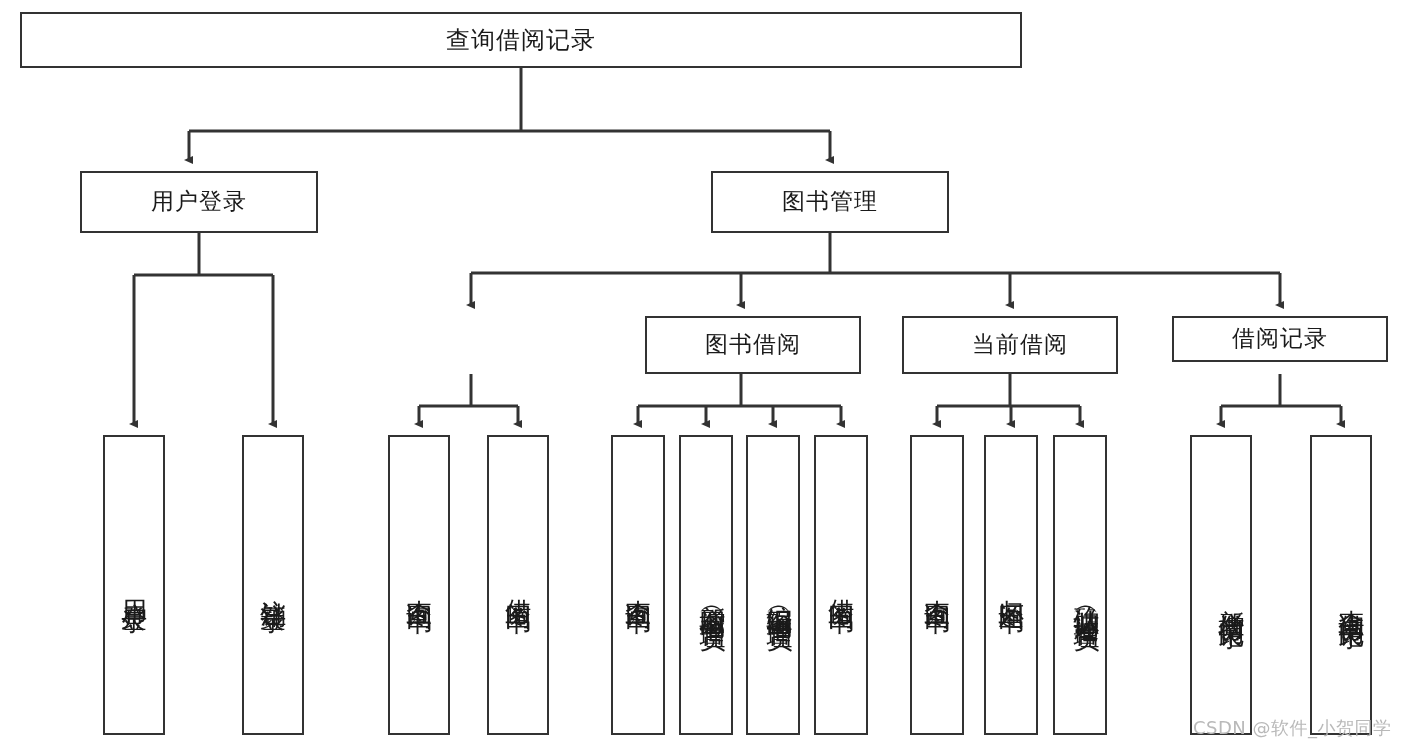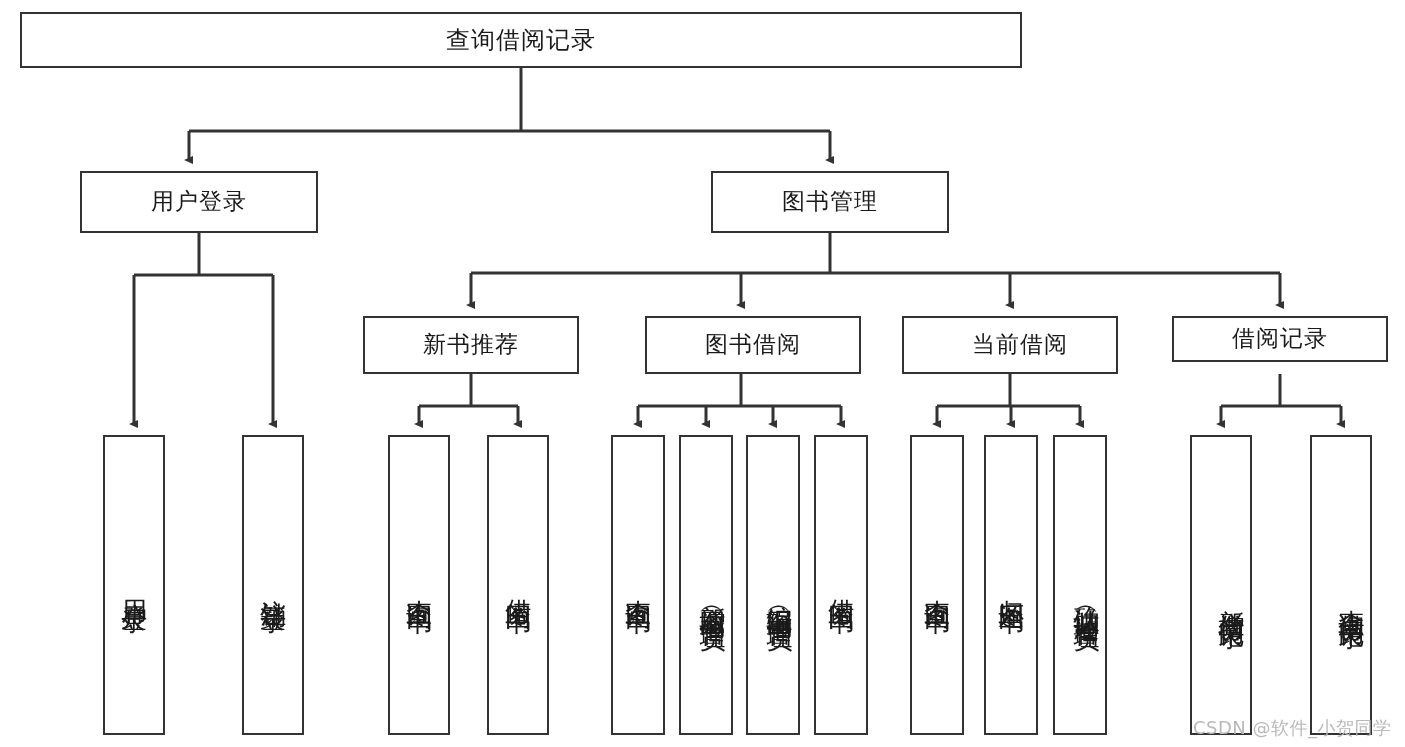--- a/index.html
+++ b/index.html
@@ -125,23 +125,20 @@
     <span>查询借阅记录</span>
   </div>
 
   <div class="node node-h" id="node-user-login" style="left: 80px; top: 171px; width: 238px; height: 62px;">
     <span>用户登录</span>
   </div>
   <div class="node node-h" id="node-book-manage" style="left: 711px; top: 171px; width: 238px; height: 62px;">
     <span>图书管理</span>
   </div>
 
-  <div class="node node-h" id="node-new-book-rec" style="left: 363px; top: 316px; width: 216px; height: 58px;">
-    <span>新书推荐</span>
-  </div>
   <div class="node node-h" id="node-book-borrow" style="left: 633px; top: 316px; width: 216px; height: 58px; margin-left: 12px;">
     <span>图书借阅</span>
   </div>
   <div class="node node-h" id="node-current-borrow" style="left: 902px; top: 316px; width: 216px; height: 58px; padding-left: 20px;">
     <span>当前借阅</span>
   </div>
   <div class="node node-h" id="node-borrow-record" style="left: 1172px; top: 316px; width: 216px; height: 46px;">
     <span>借阅记录</span>
   </div>
 

